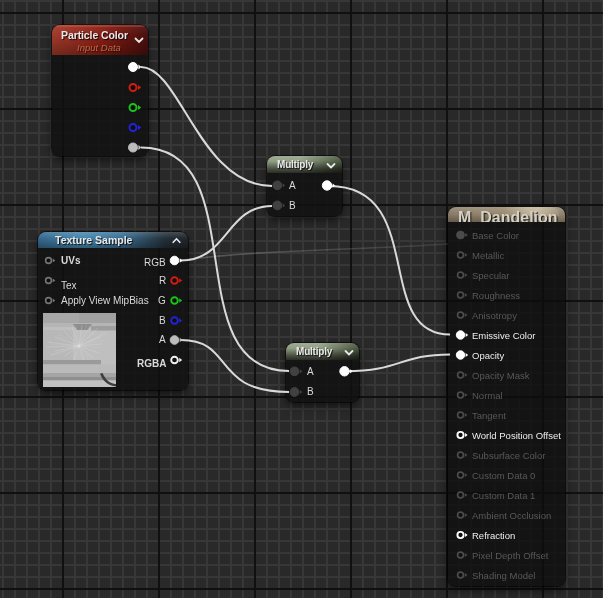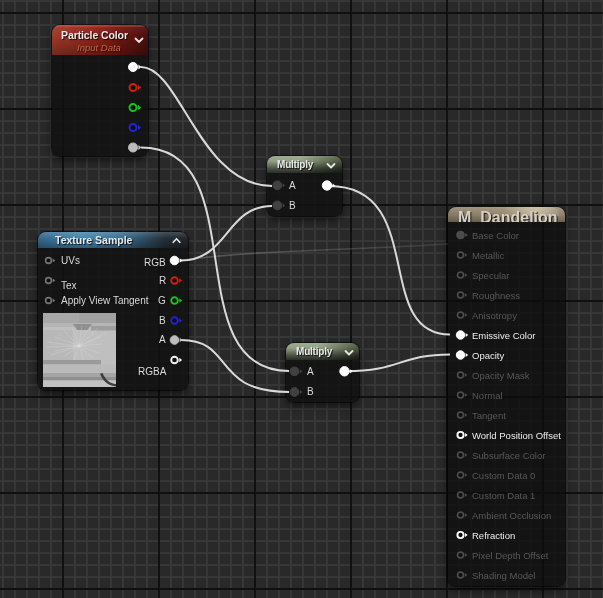--- a/index.html
+++ b/index.html
@@ -72,29 +72,29 @@
   </div>
 </div>
 
 <div class="node" style="left:38px; top:232px; width:150px; height:158px;">
   <div class="hdr" style="height:16px; background:linear-gradient(to bottom, rgba(255,255,255,0.16) 0%, rgba(255,255,255,0) 40%, rgba(0,0,0,0.30) 100%), linear-gradient(to right, #35678c 0%, #4687ad 30%, #3a6f94 55%, #242f38 85%, #20262c 100%);">
     <div class="t" style="left:17px; top:2px; font-size:10.5px;">Texture Sample</div>
     <svg class="chev" style="left:134px; top:4.5px;" width="9" height="7" viewBox="0 0 9 7">
         <path d="M1.2 5.3 L4.5 1.8 L7.8 5.3" stroke="#ececec" stroke-width="1.6" fill="none" stroke-linecap="round"></path>
       </svg>
   </div>
-  <div class="lbl" style="left:23px; top:22.5px;">UVs</div>
+  <div class="lbl" style="left:23px; top:22.5px;font-weight:bold;">UVs</div>
   <div class="lbl" style="left:23px; top:48px;">Tex</div>
-  <div class="lbl" style="left:23px; top:62.5px;">Apply View Tangent</div>
+  <div class="lbl" style="left:23px; top:62.5px;">Apply View MipBias</div>
   <div class="lbl" style="right:22px; top:25px;">RGB</div>
   <div class="lbl" style="right:22px; top:42.5px;">R</div>
   <div class="lbl" style="right:22px; top:62.5px;">G</div>
   <div class="lbl" style="right:22px; top:82.5px;">B</div>
   <div class="lbl" style="right:22px; top:102px;">A</div>
-  <div class="lbl" style="right:22px; top:134px;">RGBA</div>
+  <div class="lbl" style="right:22px; top:126px;font-weight:bold;">RGBA</div>
 
   <svg style="position:absolute; left:5px; top:81px;" width="73" height="74" viewBox="0 0 73 74">
     <rect x="0" y="0" width="73" height="74" fill="#bfbfbf"></rect>
     <rect x="0" y="0" width="73" height="10" fill="#a8a8a8"></rect>
     <rect x="36" y="0" width="37" height="10" fill="#a2a2a2"></rect>
     <rect x="0" y="10" width="73" height="4" fill="#b5b5b5"></rect>
     <polygon points="30,11 49,11 45,17 34,17" fill="#8e8e8e"></polygon>
     <rect x="48" y="13" width="25" height="4.5" fill="#9e9e9e"></rect>
     <rect x="0" y="17" width="30" height="30" fill="#b8b8b8"></rect>
     <g stroke="#e2e2e2" stroke-width="0.5" opacity="0.55">

